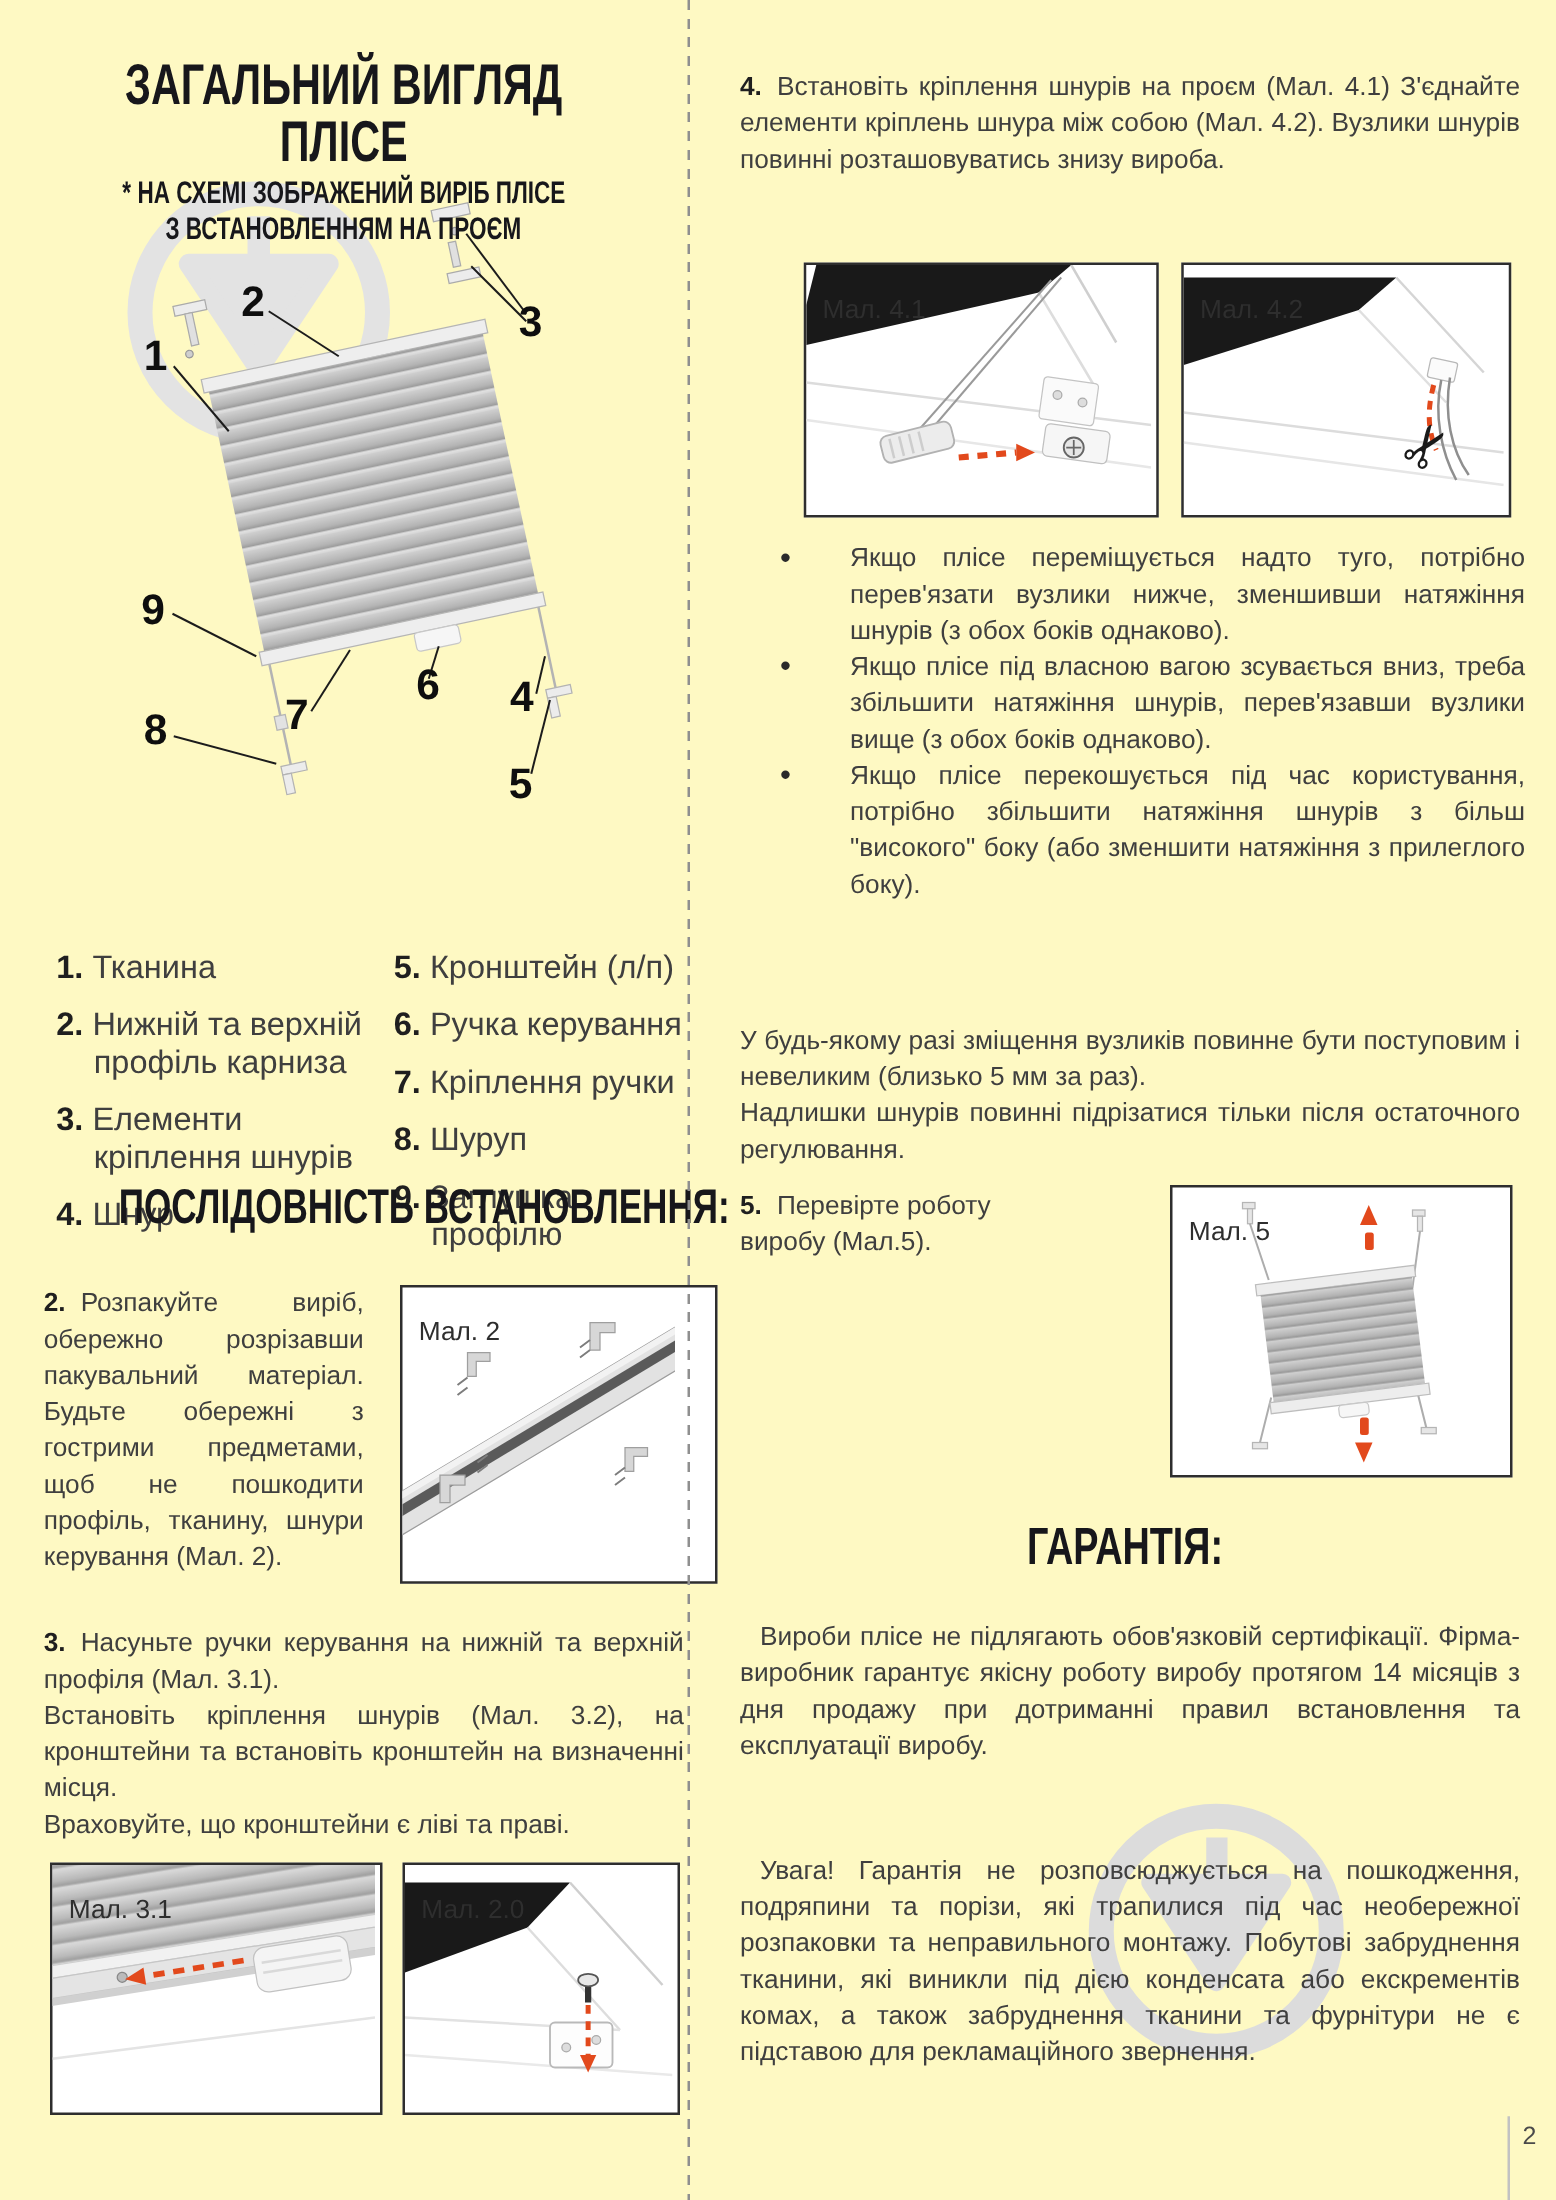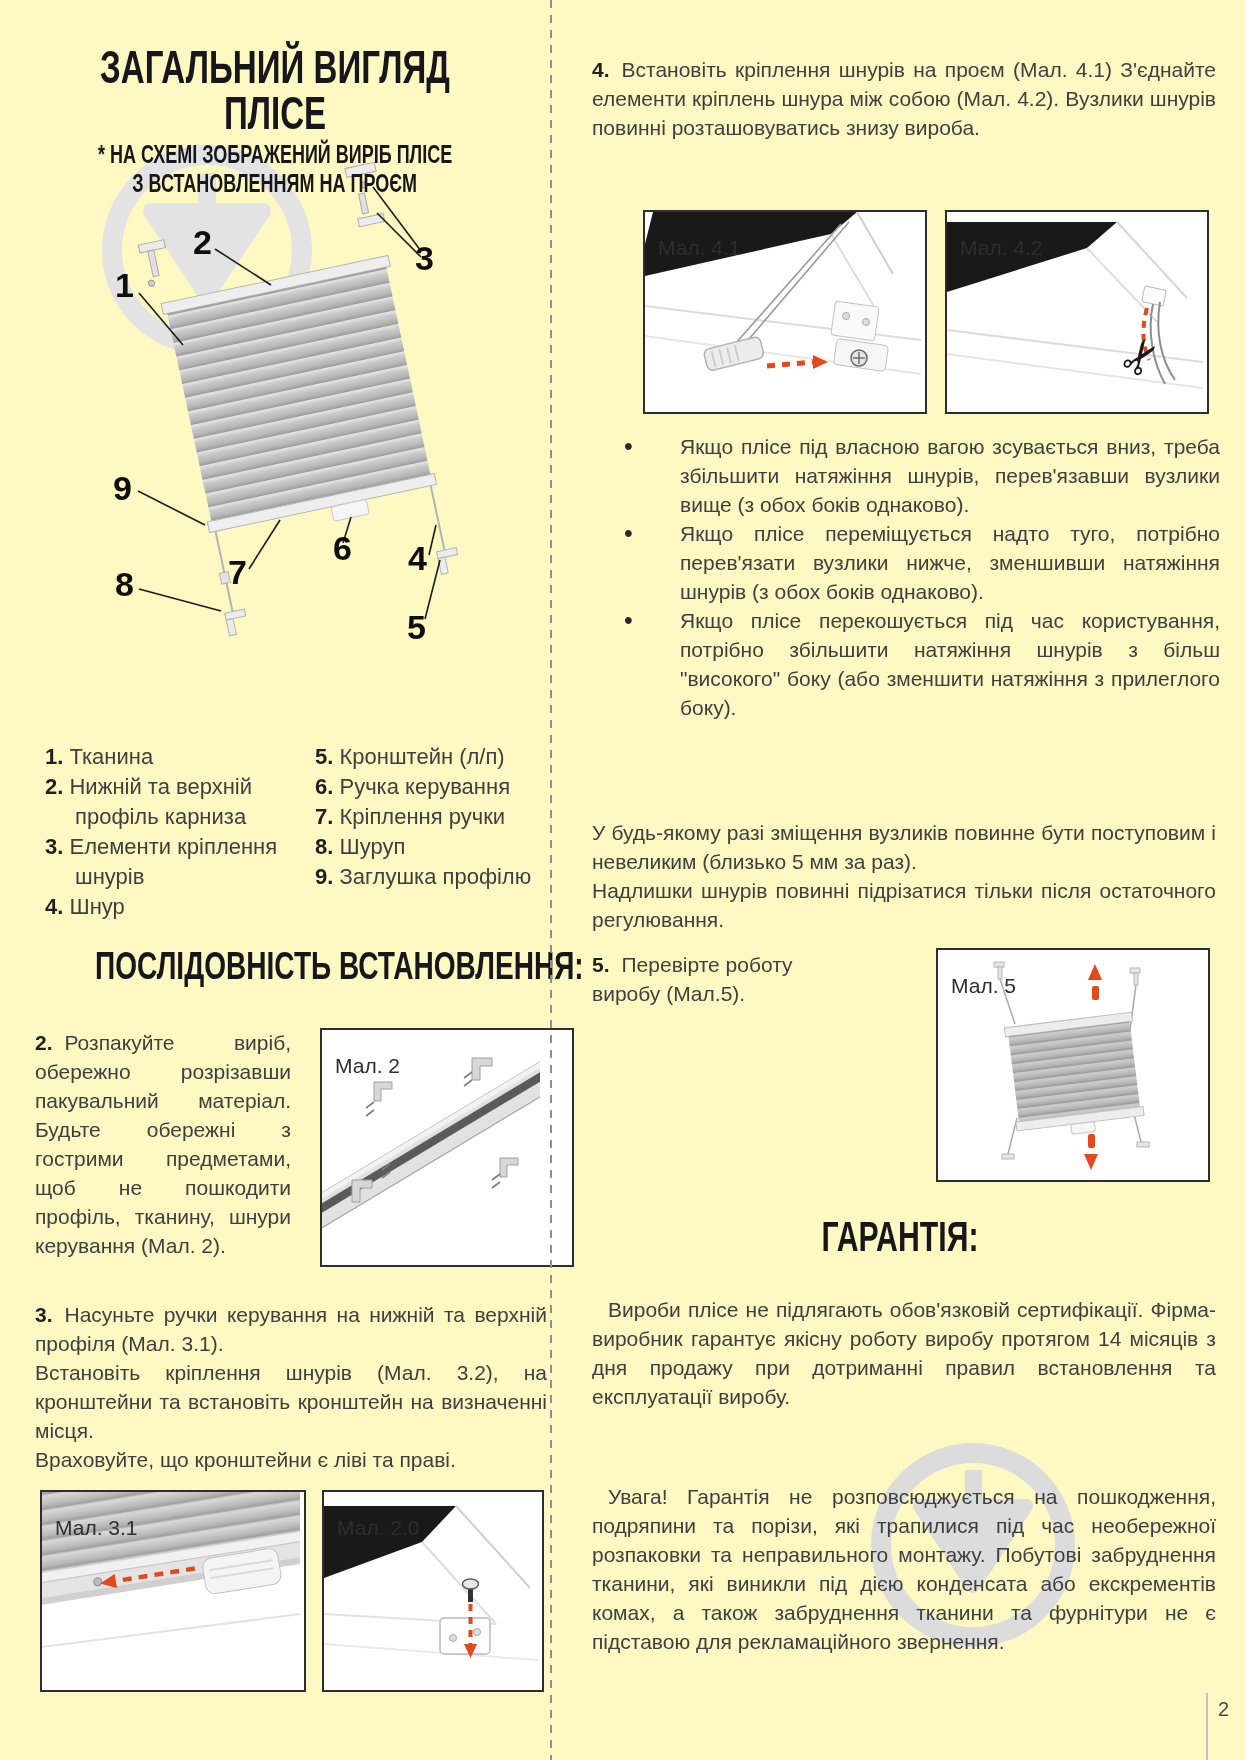--- a/index.html
+++ b/index.html
@@ -13,21 +13,21 @@
   .subtitle-wrap{left:0px;top:140px;width:550px;text-align:center;line-height:29px;font-size:25px;z-index:1;}
   .seq-head{left:0px;top:944px;width:550px;text-align:right;font-size:39px;z-index:1;}
   .war-head{left:570px;top:1213px;width:660px;text-align:center;font-size:42px;z-index:1;}
   
   .bt{font-size:21px;line-height:29px;text-align:justify;color:#3f3f3f;z-index:1;}
   .bt p{margin:0;}
   b.stepnum{color:#1f1f1f;margin-right:12px;}
   .indent{text-indent:16px;}
   
   ul.legend{margin:0;padding:0;list-style:none;}
-  ul.legend li{font-size:22px;line-height:30px;padding-left:30px;text-indent:-30px;}
+  ul.legend li{font-size:26px;line-height:30px;padding-left:30px;text-indent:-30px;margin-top:16px;}
   ul.legend b{color:#1f1f1f;}
   
   ul.bullets{margin:0;padding:0;list-style:none;}
   ul.bullets li{position:relative;padding-left:88px;font-size:21px;line-height:29px;text-align:justify;}
   ul.bullets li::before{content:"\2022";position:absolute;left:32px;top:0;font-size:25px;color:#2a2a2a;}
   
   .figbox{position:absolute;border:2px solid #2e2e2e;background:#fff;z-index:1;}
   .figlabel{position:absolute;top:24px;left:13px;font-size:21px;color:#2e2e2e;z-index:2;}
   .figbox svg{position:absolute;left:0;top:0;}
   
@@ -267,22 +267,22 @@
       <line x1="0" y1="142" x2="256" y2="176" stroke="#e6e6e6" stroke-width="2"></line>
       <rect x="196" y="76" width="22" height="16" rx="2" fill="#fbfbfb" stroke="#b8b8b8" transform="rotate(12 207 84)"></rect>
       <path d="M206,92 C200,120 206,150 218,172" stroke="#8f8f8f" stroke-width="2" fill="none"></path>
       <path d="M213,90 C208,120 214,148 228,168" stroke="#8f8f8f" stroke-width="2" fill="none"></path>
       <path d="M200,96 C194,118 196,134 202,148" stroke="#e2491c" stroke-width="4" stroke-dasharray="7 6" fill="none"></path>
       <text x="196" y="170" font-size="46" fill="#1a1a1a" transform="rotate(-55 196 170)">✂</text>
     </svg>
   </div>
 
   <ul class="bullets abs" style="left:592px;top:432px;width:628px;">
+    <li>Якщо плісе переміщується надто туго, потрібно перев'язати вузлики нижче, зменшивши натяжіння шнурів (з обох боків однаково).</li>
     <li>Якщо плісе під власною вагою зсувається вниз, треба збільшити натяжіння шнурів, перев'язавши вузлики вище (з обох боків однаково).</li>
-    <li>Якщо плісе переміщується надто туго, потрібно перев'язати вузлики нижче, зменшивши натяжіння шнурів (з обох боків однаково).</li>
     <li>Якщо плісе перекошується під час користування, потрібно збільшити натяжіння шнурів з більш "високого" боку (або зменшити натяжіння з прилеглого боку).</li>
   </ul>
 
   <div class="abs bt" style="left:592px;top:818px;width:624px;">
     <p>У будь-якому разі зміщення вузликів повинне бути поступовим і невеликим (близько 5 мм за раз).</p>
     <p>Надлишки шнурів повинні підрізатися тільки після остаточного регулювання.</p>
   </div>
 
   <div class="abs bt" style="left:592px;top:950px;width:250px;text-align:left;">
     <b class="stepnum">5.</b><span>Перевірте роботу виробу (Мал.5).</span>

